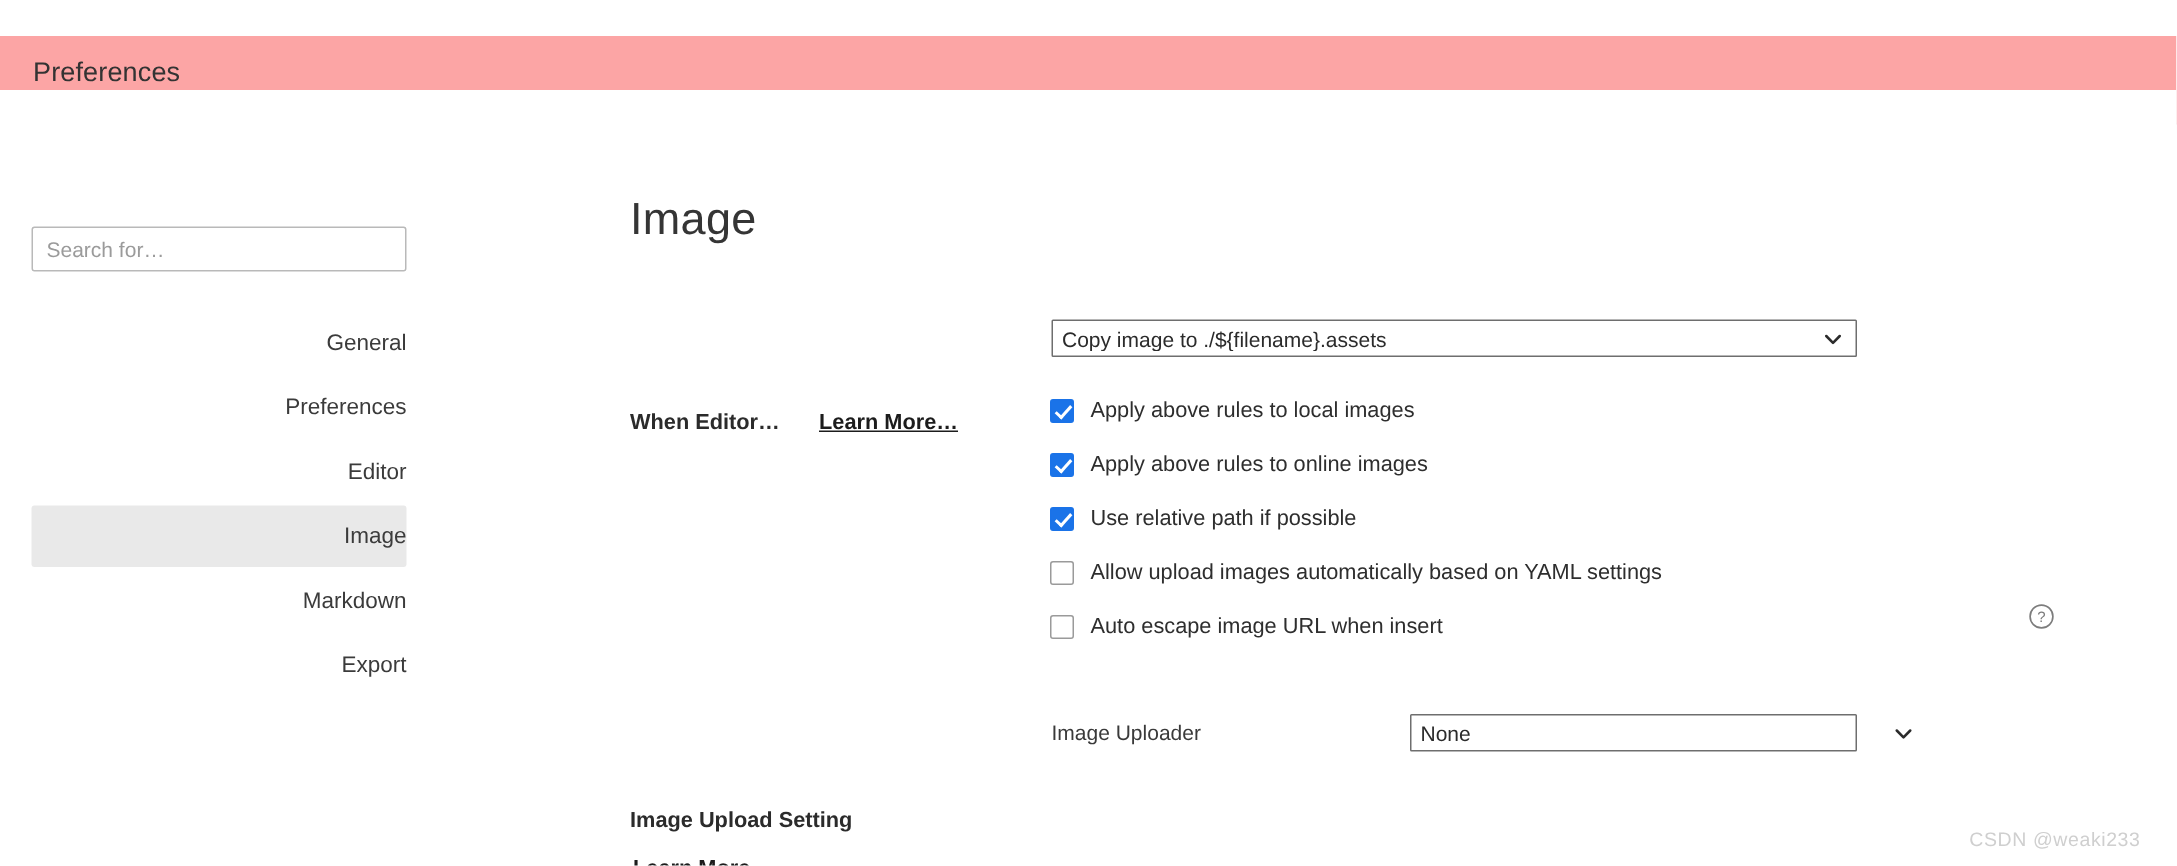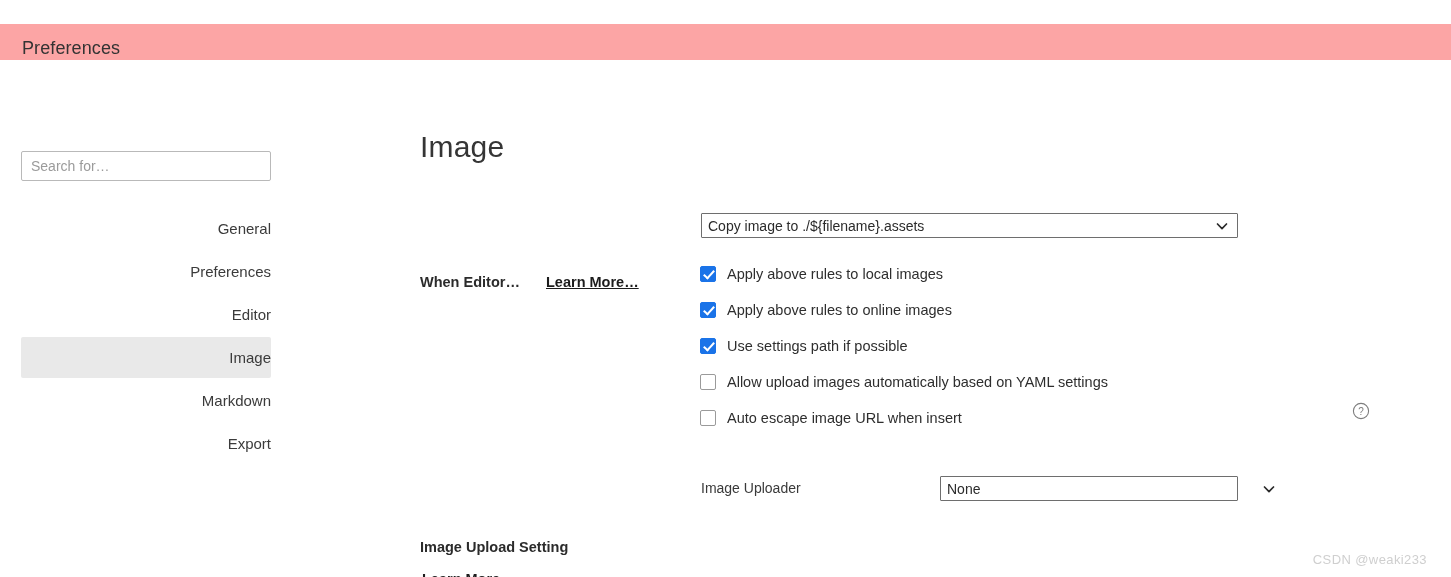--- a/index.html
+++ b/index.html
@@ -310,21 +310,21 @@
         <span class="check-label">Apply above rules to local images</span>
       </div>
 
       <div class="check-row">
         <span class="cbox checked"></span>
         <span class="check-label">Apply above rules to online images</span>
       </div>
 
       <div class="check-row">
         <span class="cbox checked"></span>
-        <span class="check-label">Use settings path if possible</span>
+        <span class="check-label">Use relative path if possible</span>
       </div>
 
       <div class="check-row">
         <span class="cbox"></span>
         <span class="check-label">Allow upload images automatically based on YAML settings</span>
       </div>
 
       <div class="check-row">
         <span class="cbox"></span>
         <span class="check-label">Auto escape image URL when insert</span>

